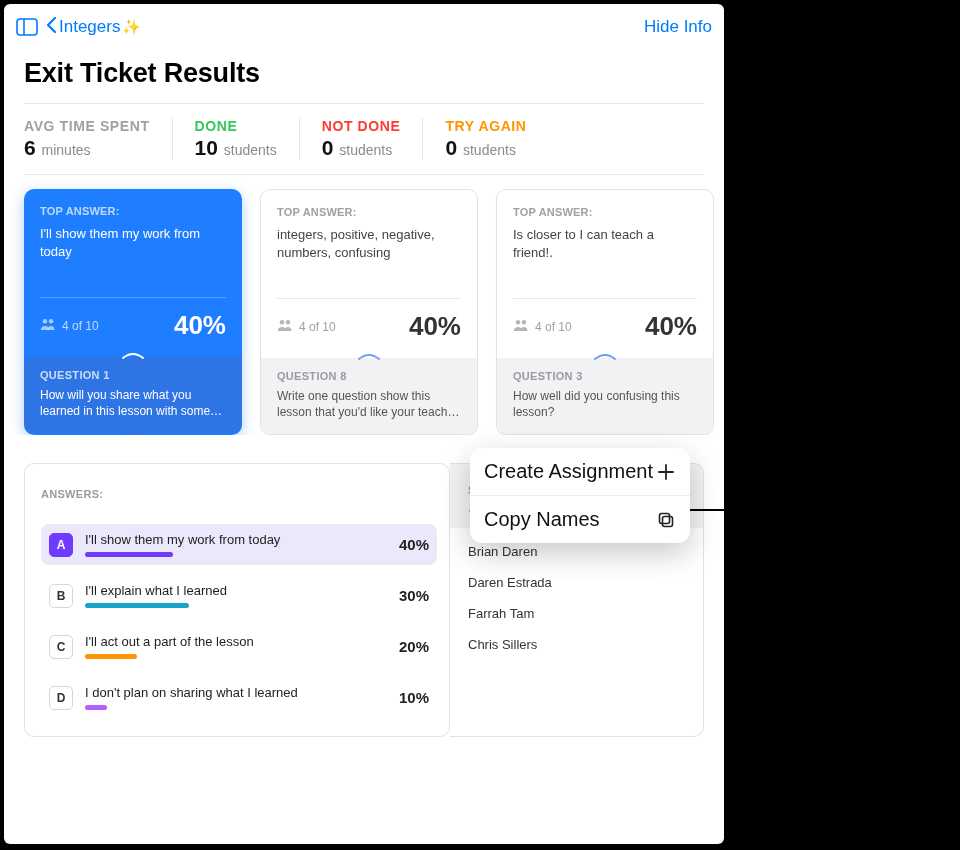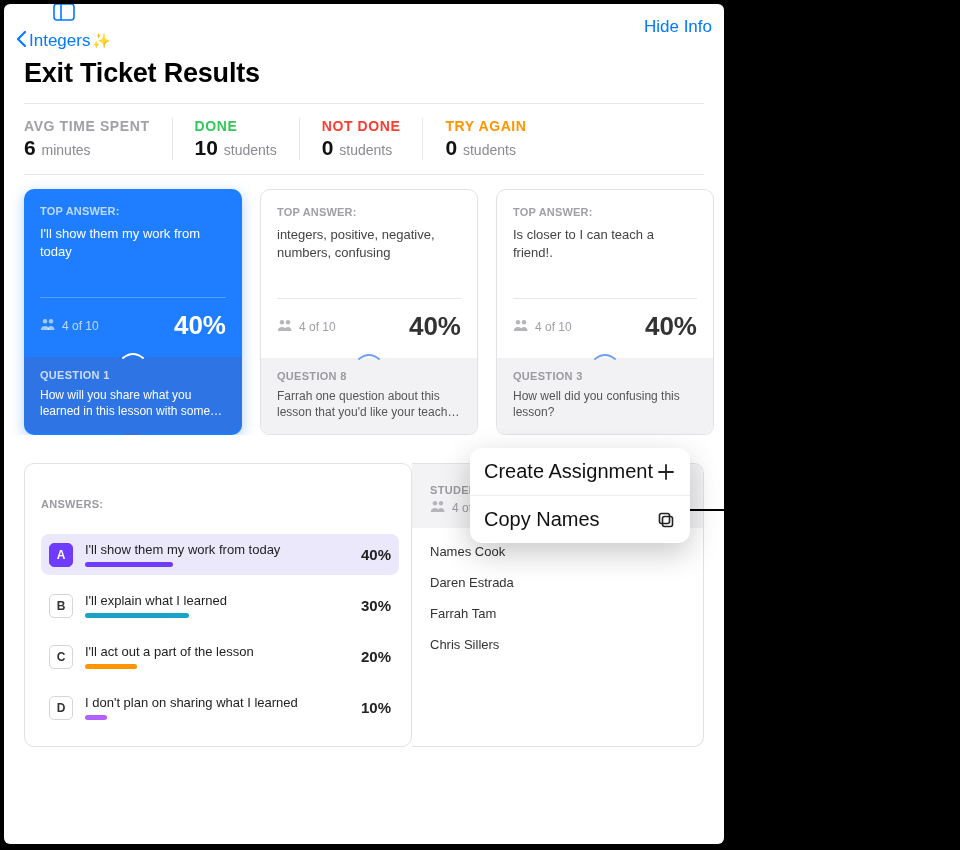--- a/index.html
+++ b/index.html
@@ -3,21 +3,21 @@
 <meta charset="utf-8">
 <style>
   * { box-sizing: border-box; margin: 0; padding: 0; }
   html, body { width: 960px; height: 850px; background: #000; font-family: -apple-system, "SF Pro Text", "Helvetica Neue", Arial, sans-serif; }
   .app {
     width: 720px; height: 840px; margin: 4px 0 0 4px; background: #fff; border-radius: 6px;
     overflow: hidden; position: relative;
   }
   
   .nav { display: flex; align-items: center; justify-content: space-between; padding: 6px 12px 0 12px; height: 40px; }
-  .nav-left { display: flex; align-items: center; gap: 8px; flex-direction: column; }
+  .nav-left { display: flex; align-items: center; gap: 8px; }
   .nav-icon { width: 22px; height: 20px; display:flex; align-items:center; justify-content:center; color:#007aff; }
   .back-group { display:flex; align-items:center; gap:2px; color:#007aff; font-size:17px; }
   .hide-info { color:#007aff; font-size:17px; }
   .chevron { display:inline-block; }
   .sparkle { font-size:15px; }
   .title { font-size: 27px; font-weight: 700; padding: 14px 20px 14px 20px; letter-spacing: -0.2px; }
   .hr { border: none; border-top: 1px solid #e7e7ea; margin: 0 20px; }
   
   .stats { display:flex; padding: 14px 20px 14px 20px; gap: 0; }
   .stat { padding: 0 22px 0 0; border-right: 1px solid #e7e7ea; margin-right: 22px; }
@@ -51,21 +51,21 @@
   .qc-qnum { font-size:11px; font-weight:600; color:#9a9aa0; letter-spacing:0.3px; }
   .qcard.active .qc-qnum { color:rgba(255,255,255,0.75); }
   .qc-qtext { font-size:12px; color:#555; margin-top:6px; line-height:1.35; display:-webkit-box; -webkit-line-clamp:2; -webkit-box-orient:vertical; overflow:hidden; }
   .qcard.active .qc-qtext { color:#fff; }
   .arc { position:absolute; top:-5px; left:50%; transform:translateX(-50%); }
   .arc svg { display:block; }
   .qcard.active .arc-path { stroke:#fff; }
   .pointer { position:absolute; bottom:-9px; left:50%; transform:translateX(-50%); width:0; height:0; border-left:10px solid transparent; border-right:10px solid transparent; border-top:10px solid #2e74e5; }
   
   .bottom { display:flex; gap:0; padding: 28px 20px 20px 20px; }
-  .answers-panel { width: 388px; border:1px solid #e2e2e6; border-radius:10px; padding: 34px 12px 18px 16px; background:#fff; }
+  .answers-panel { width: 426px; border:1px solid #e2e2e6; border-radius:10px; padding: 24px 12px 18px 16px; background:#fff; }
   .panel-label { font-size:11px; font-weight:600; color:#9a9aa0; letter-spacing:0.3px; margin-bottom: 24px; }
   .ans-row { display:flex; align-items:center; gap:12px; padding: 8px 8px; border-radius:8px; }
   .ans-row.sel { background:#ece8fb; }
   .ans-badge { width:24px; height:24px; border-radius:5px; border:1px solid #d5d5da; background:#fff; display:flex; align-items:center; justify-content:center; font-size:12px; font-weight:700; color:#333; flex:0 0 24px; }
   .ans-row.sel .ans-badge { background:#6f3bff; border-color:#6f3bff; color:#fff; }
   .ans-body { flex:1; }
   .ans-text { font-size:13px; color:#222; }
   .ans-bar { height:5px; border-radius:3px; margin-top:5px; }
   .ans-pct { font-size:15px; font-weight:700; color:#222; }
   .students-panel { flex:1; margin-left:0; border:1px solid #e2e2e6; border-left:none; border-radius:0 10px 10px 0; background:#fff; position:relative; }
@@ -185,21 +185,21 @@
       </div>
       <div class="qc-pct">40%</div>
     </div>
     <div class="qc-bot">
       <div class="arc">
         <svg width="24" height="8" viewBox="0 0 24 8">
               <path class="arc-path" d="M2 6 Q12 -2 22 6" fill="none" stroke="#6e9ff2" stroke-width="2" stroke-linecap="round"></path>
             </svg>
       </div>
       <div class="qc-qnum">QUESTION 8</div>
-      <div class="qc-qtext">Farrah one question about this lesson that you'd like your teach…</div>
+      <div class="qc-qtext">Write one question show this lesson that you'd like your teach…</div>
 
     </div>
       </div>
       <div class="qcard">
     <div class="qc-top">
       <div class="qc-top-label">TOP ANSWER:</div>
       <div class="qc-answer">Is closer to I can teach a friend!.</div>
     </div>
     <hr class="qc-rule">
     <div class="qc-mid">
@@ -284,21 +284,21 @@
                 </svg>
             </span>
             <span>4 of 10</span>
           </div>
         </div>
         <div class="ellipsis-badge">
             <div class="ellipsis-dots"></div>
           </div>
       </div>
       <div class="students-body" id="students-list">
-          <div class="stu-row">Names Cook</div>
+          <div class="stu-row">Brian Daren</div>
           <div class="stu-row">Daren Estrada</div>
           <div class="stu-row">Farrah Tam</div>
           <div class="stu-row">Chris Sillers</div>
         </div>
     </div>
   </div>
 
   <div class="ctx-menu">
     <div class="ctx-item">
       <span>Create Assignment</span>

